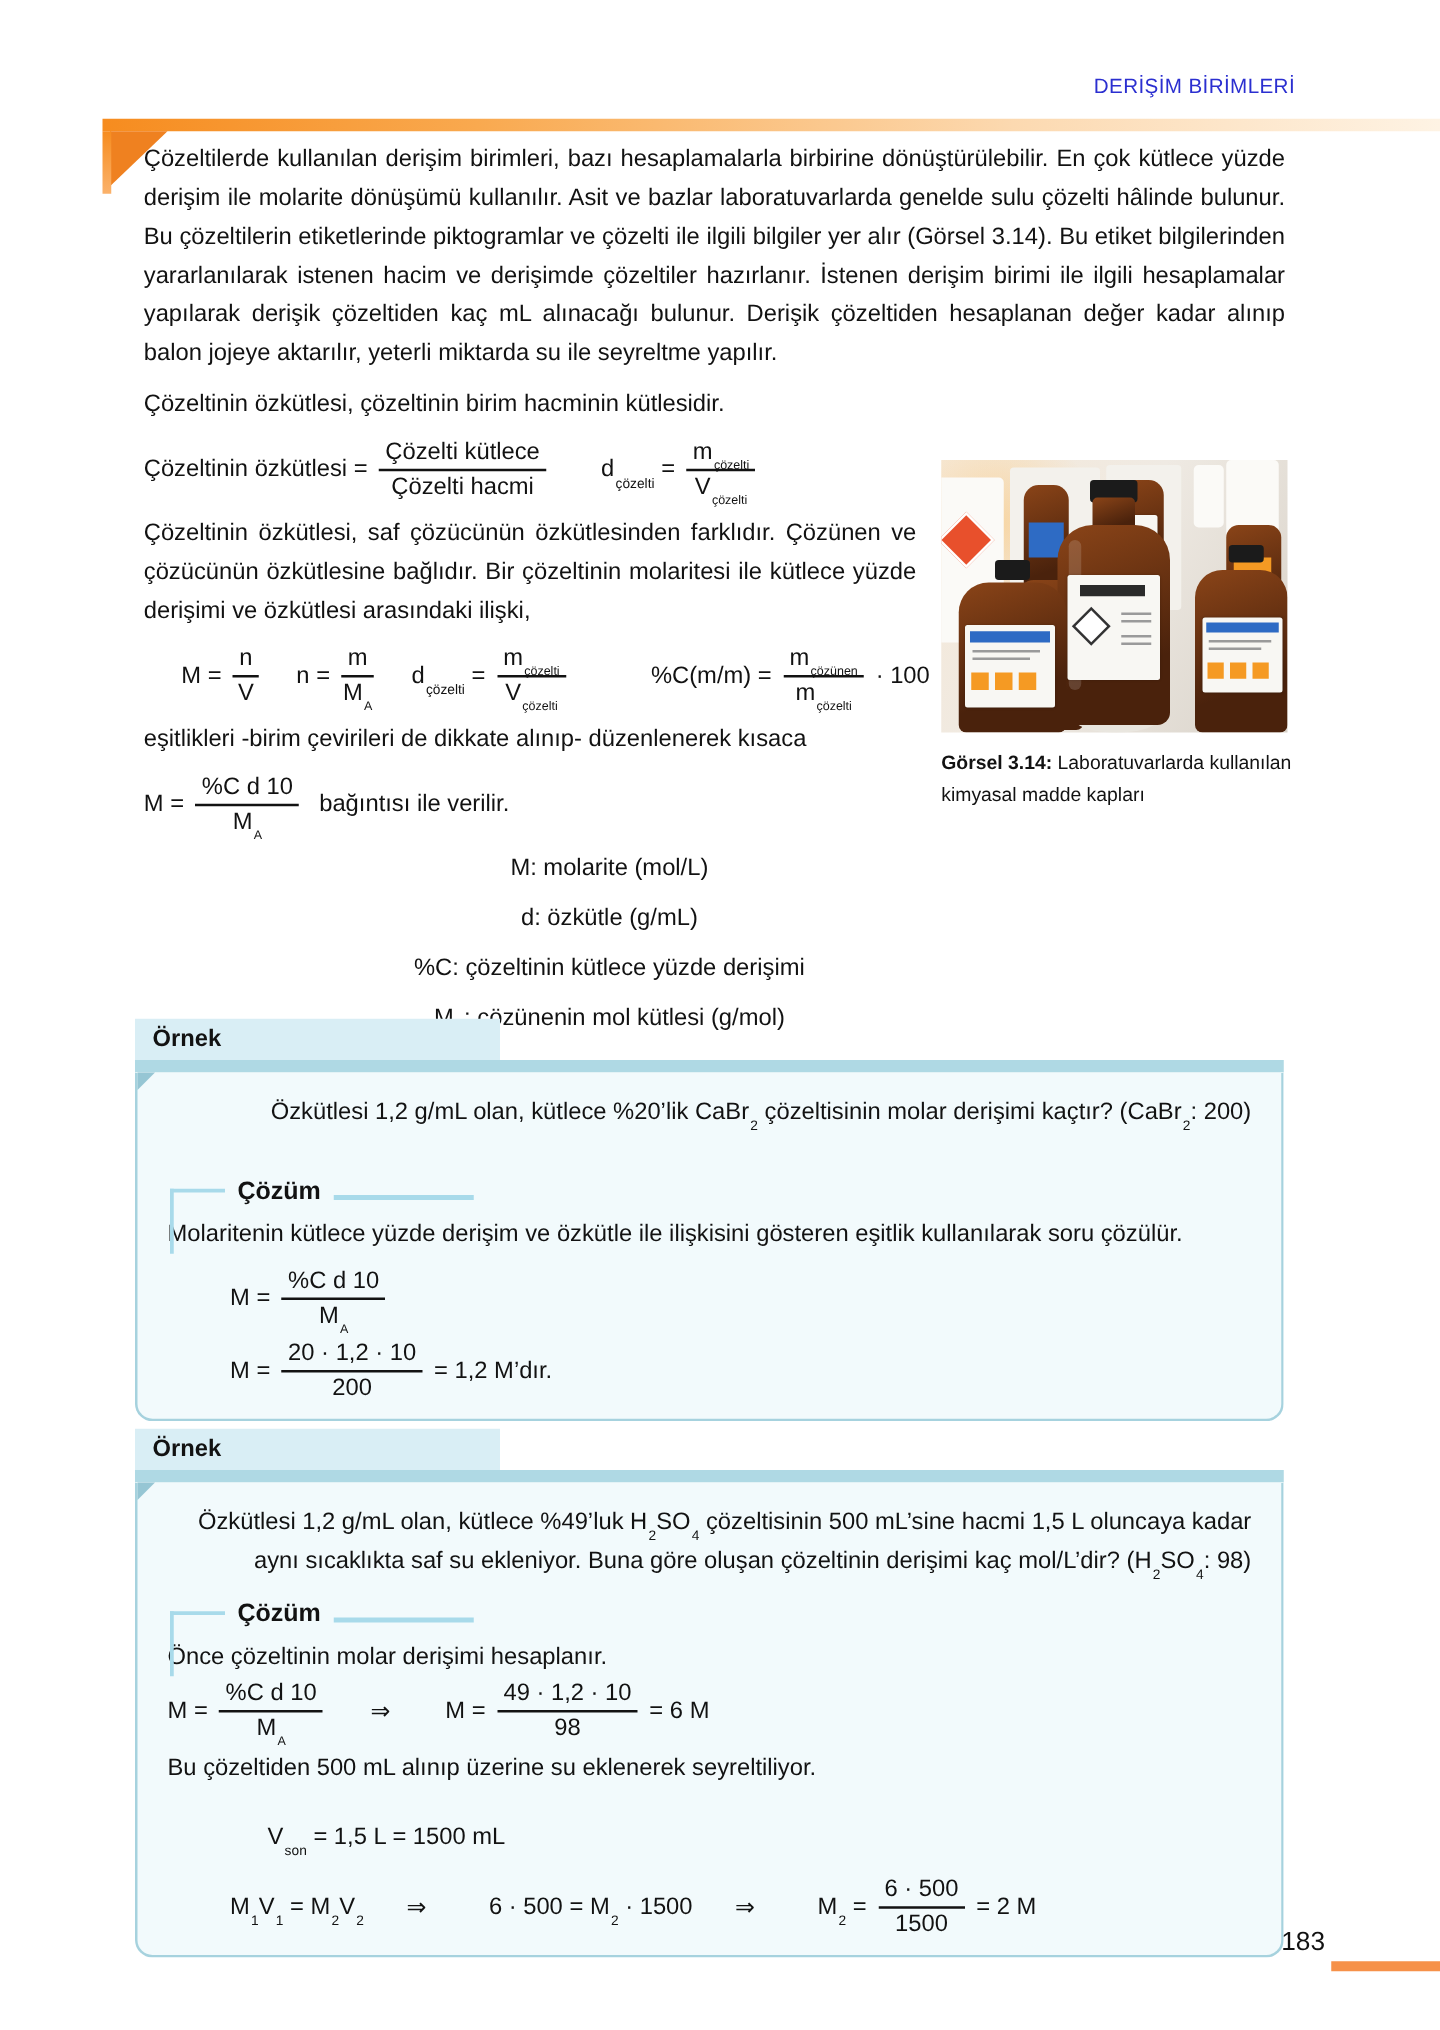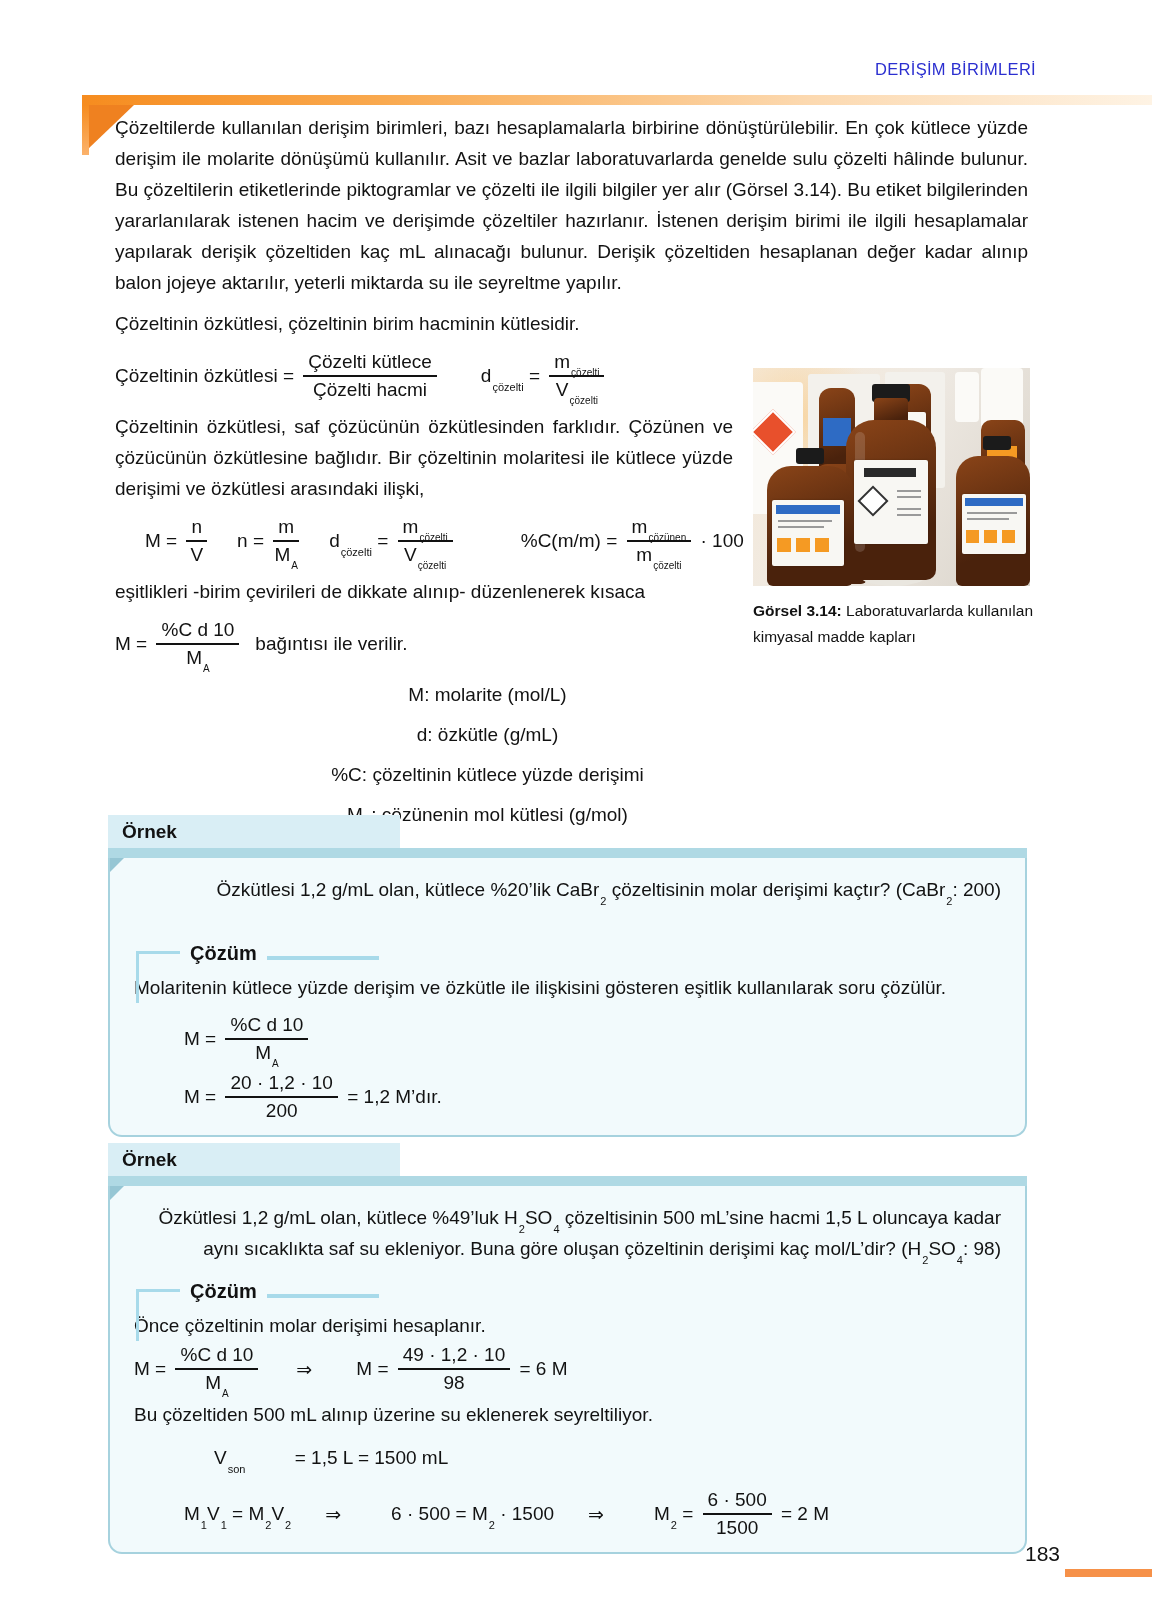--- a/index.html
+++ b/index.html
@@ -29,21 +29,21 @@
   
   .formula{display:flex;align-items:center;font-size:19px;min-height:54px;}
   .formula .ft{white-space:pre;}
   .rich{display:block;min-height:0;text-align:right;}
   .rich .ft{white-space:pre-wrap;}
   sub{font-size:11px;position:relative;top:4px;line-height:0;margin-left:1px;}
   .frac{display:inline-flex;flex-direction:column;align-items:center;vertical-align:middle;margin:0 4px;line-height:24px;}
   .frac .num{border-bottom:2px solid var(--ink);padding:0 5px 1px;display:inline-flex;align-items:center;}
   .frac .den{padding-top:1px;display:inline-flex;align-items:center;}
   .frac sub{font-size:10px;top:3px;}
-  .ind30{margin-left:30px;} .ind50{margin-left:50px;} .ind80{margin-left:80px;gap:44px;}
+  .ind30{margin-left:30px;} .ind50{margin-left:50px;} .ind80{margin-left:80px;}
   .defs{width:745px;margin-top:4px;}
   .defs .formula{display:block;text-align:center;min-height:40px;line-height:40px;}
   
   .figure{position:absolute;left:753px;top:368px;width:300px;}
   .photo{position:relative;width:277px;height:218px;overflow:hidden;
     background:linear-gradient(120deg,#f6e9d8,#efeae3 45%,#d8d2c9);}
   .photo div{position:absolute;}
   .glow{left:-30px;top:-35px;width:150px;height:170px;background:radial-gradient(circle,rgba(250,201,127,.6),transparent 70%);}
   .cubby{background:#f3f1ec;border-radius:3px;}
   .amber{background:linear-gradient(160deg,#8a4418,#4a220c 70%);border-radius:12px 12px 6px 6px;}
@@ -306,21 +306,21 @@
           <span class="frac">
             <span class="num">
               <span class="ft">49 · 1,2 · 10</span>
             </span>
             <span class="den">
               <span class="ft">98</span>
             </span>
           </span>
           <span class="ft"> = 6 M</span>
         </div>
-      <p class="body" style="margin:4px 0 2px">Bu çözeltiden 500 mL alınıp üzerine su eklenerek seyreltiliyor.</p>
+      <p class="body" style="margin:4px 0 14px">Bu çözeltiden 500 mL alınıp üzerine su eklenerek seyreltiliyor.</p>
       <div class="formula ind80 sline">
           <span class="ft"><span>V</span><sub>son</sub></span>
           <span class="ft"> = 1,5 L = 1500 mL</span>
         </div>
       <div class="formula ind50 mt4">
           <span class="ft"><span>M</span><sub>1</sub></span>
           <span class="ft"><span>V</span><sub>1</sub></span>
           <span class="ft"> = </span>
           <span class="ft"><span>M</span><sub>2</sub></span>
           <span class="ft"><span>V</span><sub>2</sub></span>

